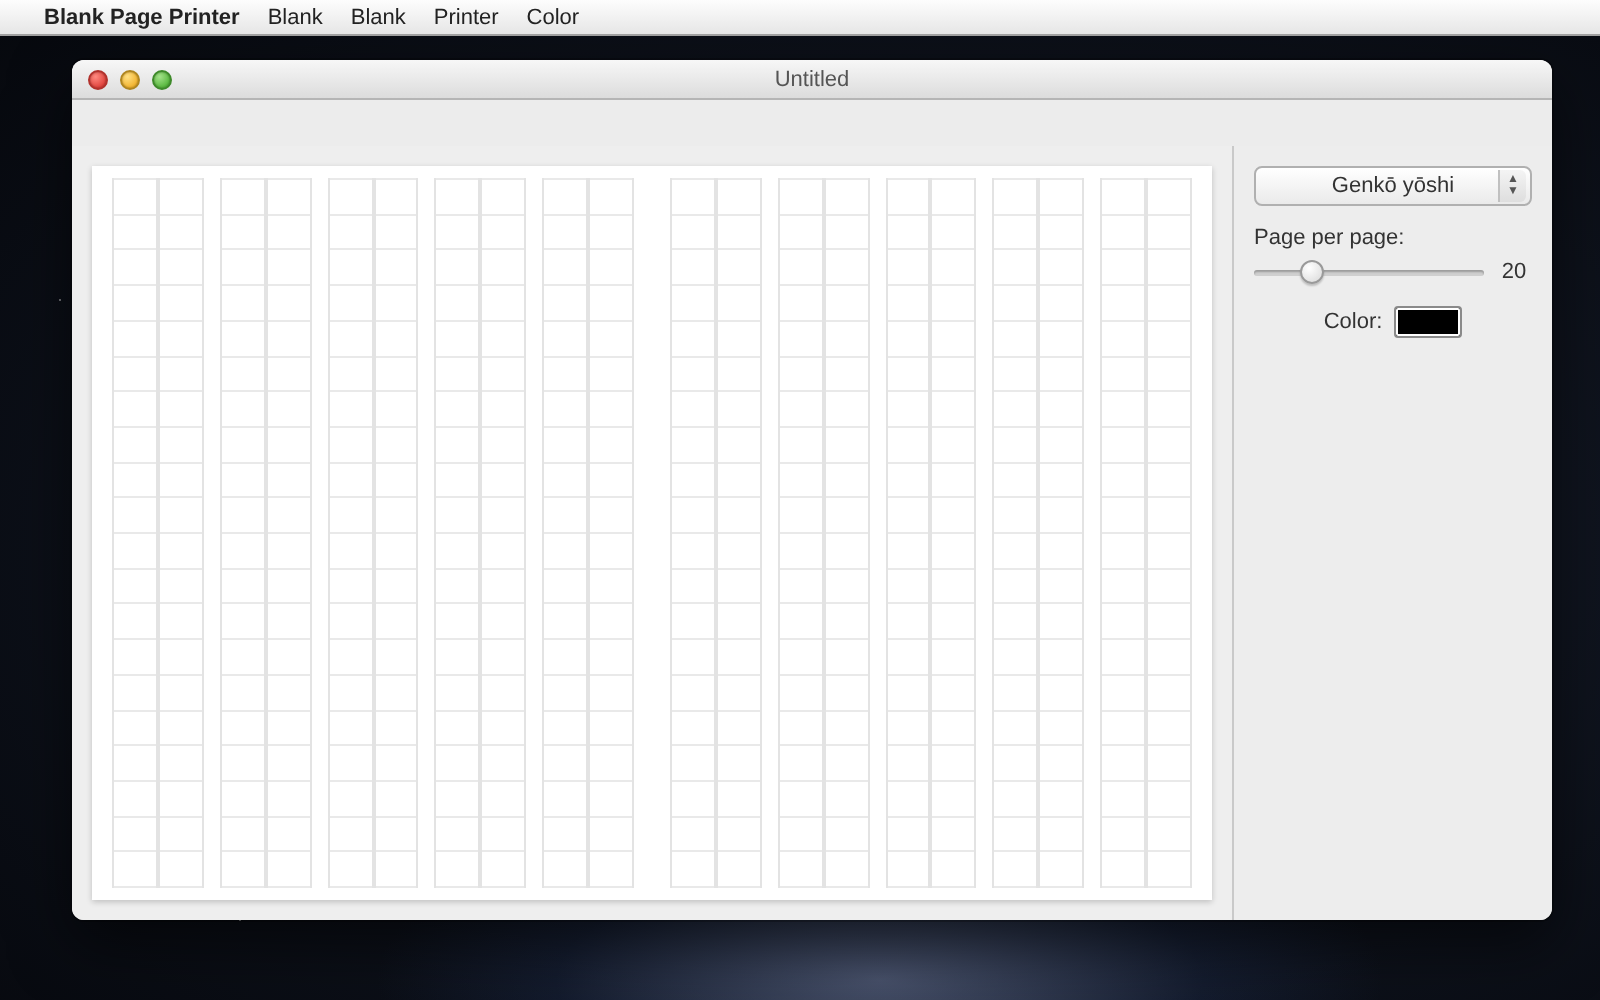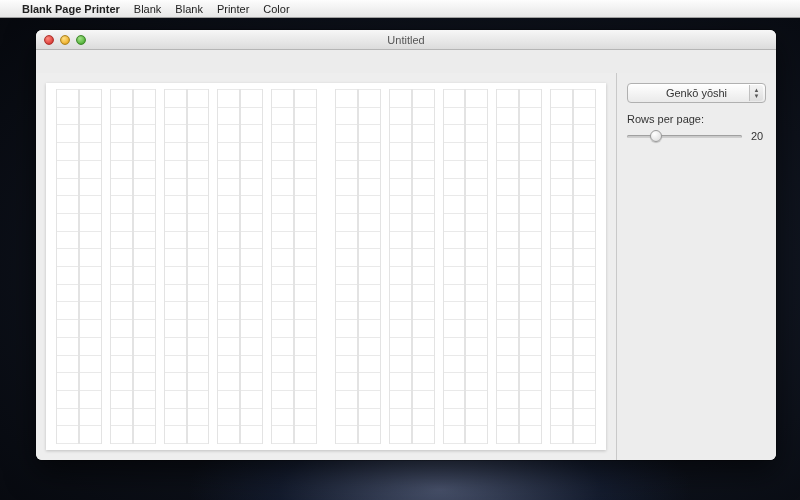--- a/index.html
+++ b/index.html
@@ -679,25 +679,29 @@
       </div>
     </div>
 
     <div class="sidebar">
       <div class="combo">
         <span>Genkō yōshi</span>
         <span class="arrows">▲<br>▼</span>
       </div>
 
       <div>
-        <label>Rows per page:</label>
+        <label>Page per page:</label>
         <div class="slider-row">
           <div class="slider">
             <div class="track"></div>
             <div class="thumb" id="rows-thumb" style="left: 25%;"></div>
           </div>
           <span class="slider-val">20</span>
         </div>
       </div>
 
+      <div class="colorrow">
+        <span>Color:</span>
+        <div class="colorwell" id="colorwell" style="background: rgb(0, 0, 0);"></div>
+      </div>
     </div>
   </div>
 </div>
 
 </body></html>

